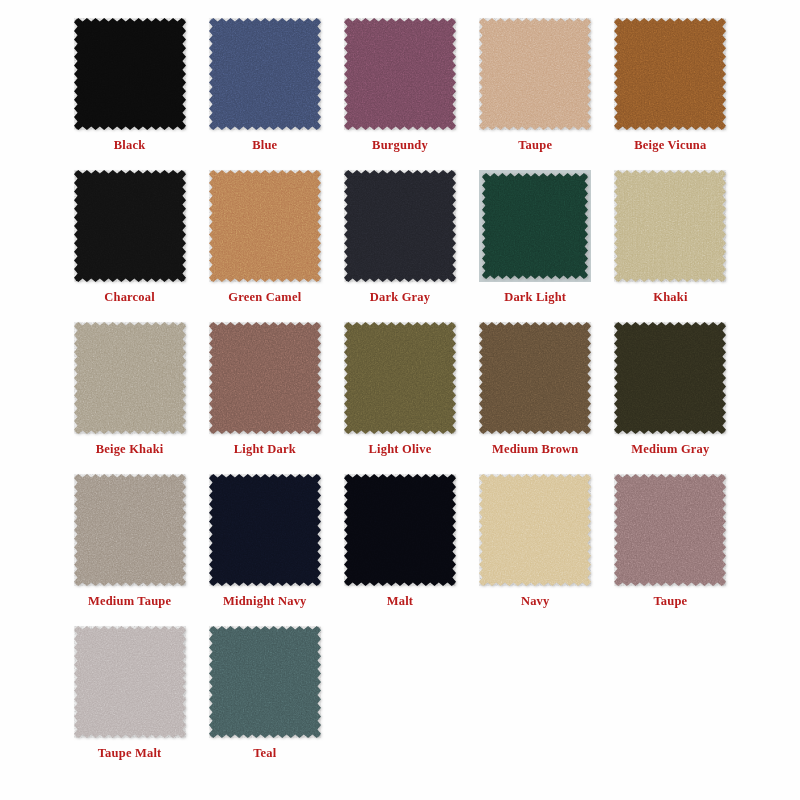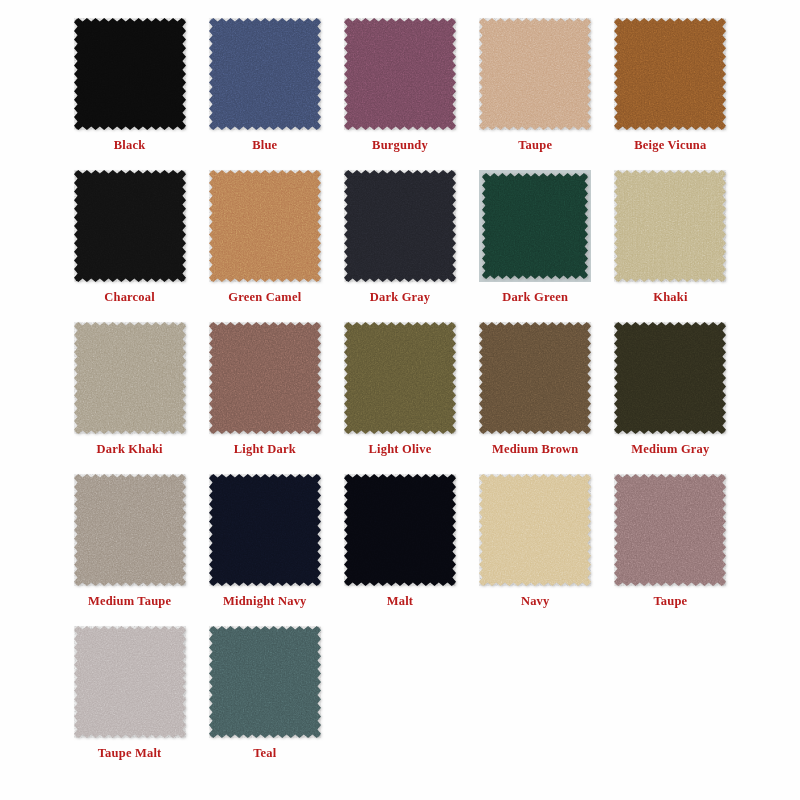--- a/index.html
+++ b/index.html
@@ -212,21 +212,21 @@
             <defs>
               <filter id="tex8">
                 <feTurbulence type="fractalNoise" baseFrequency="0.85" numOctaves="4" seed="59" result="n"></feTurbulence>
                 <feColorMatrix in="n" type="saturate" values="0"></feColorMatrix>
               </filter>
             </defs>
             <polygon points="0.00,3.20 3.85,0.00 7.69,3.20 11.54,0.00 15.38,3.20 19.23,0.00 23.08,3.20 26.92,0.00 30.77,3.20 34.62,0.00 38.46,3.20 42.31,0.00 46.15,3.20 50.00,0.00 53.85,3.20 57.69,0.00 61.54,3.20 65.38,0.00 69.23,3.20 73.08,0.00 76.92,3.20 80.77,0.00 84.62,3.20 88.46,0.00 92.31,3.20 96.15,0.00 100.00,3.20 96.80,0.00 100.00,3.85 96.80,7.69 100.00,11.54 96.80,15.38 100.00,19.23 96.80,23.08 100.00,26.92 96.80,30.77 100.00,34.62 96.80,38.46 100.00,42.31 96.80,46.15 100.00,50.00 96.80,53.85 100.00,57.69 96.80,61.54 100.00,65.38 96.80,69.23 100.00,73.08 96.80,76.92 100.00,80.77 96.80,84.62 100.00,88.46 96.80,92.31 100.00,96.15 96.80,100.00 100.00,96.80 96.15,100.00 92.31,96.80 88.46,100.00 84.62,96.80 80.77,100.00 76.92,96.80 73.08,100.00 69.23,96.80 65.38,100.00 61.54,96.80 57.69,100.00 53.85,96.80 50.00,100.00 46.15,96.80 42.31,100.00 38.46,96.80 34.62,100.00 30.77,96.80 26.92,100.00 23.08,96.80 19.23,100.00 15.38,96.80 11.54,100.00 7.69,96.80 3.85,100.00 0.00,96.80 3.20,100.00 0.00,96.15 3.20,92.31 0.00,88.46 3.20,84.62 0.00,80.77 3.20,76.92 0.00,73.08 3.20,69.23 0.00,65.38 3.20,61.54 0.00,57.69 3.20,53.85 0.00,50.00 3.20,46.15 0.00,42.31 3.20,38.46 0.00,34.62 3.20,30.77 0.00,26.92 3.20,23.08 0.00,19.23 3.20,15.38 0.00,11.54 3.20,7.69 0.00,3.85 3.20,0.00" fill="#173a2e"></polygon>
             <polygon class="tex" points="0.00,3.20 3.85,0.00 7.69,3.20 11.54,0.00 15.38,3.20 19.23,0.00 23.08,3.20 26.92,0.00 30.77,3.20 34.62,0.00 38.46,3.20 42.31,0.00 46.15,3.20 50.00,0.00 53.85,3.20 57.69,0.00 61.54,3.20 65.38,0.00 69.23,3.20 73.08,0.00 76.92,3.20 80.77,0.00 84.62,3.20 88.46,0.00 92.31,3.20 96.15,0.00 100.00,3.20 96.80,0.00 100.00,3.85 96.80,7.69 100.00,11.54 96.80,15.38 100.00,19.23 96.80,23.08 100.00,26.92 96.80,30.77 100.00,34.62 96.80,38.46 100.00,42.31 96.80,46.15 100.00,50.00 96.80,53.85 100.00,57.69 96.80,61.54 100.00,65.38 96.80,69.23 100.00,73.08 96.80,76.92 100.00,80.77 96.80,84.62 100.00,88.46 96.80,92.31 100.00,96.15 96.80,100.00 100.00,96.80 96.15,100.00 92.31,96.80 88.46,100.00 84.62,96.80 80.77,100.00 76.92,96.80 73.08,100.00 69.23,96.80 65.38,100.00 61.54,96.80 57.69,100.00 53.85,96.80 50.00,100.00 46.15,96.80 42.31,100.00 38.46,96.80 34.62,100.00 30.77,96.80 26.92,100.00 23.08,96.80 19.23,100.00 15.38,96.80 11.54,100.00 7.69,96.80 3.85,100.00 0.00,96.80 3.20,100.00 0.00,96.15 3.20,92.31 0.00,88.46 3.20,84.62 0.00,80.77 3.20,76.92 0.00,73.08 3.20,69.23 0.00,65.38 3.20,61.54 0.00,57.69 3.20,53.85 0.00,50.00 3.20,46.15 0.00,42.31 3.20,38.46 0.00,34.62 3.20,30.77 0.00,26.92 3.20,23.08 0.00,19.23 3.20,15.38 0.00,11.54 3.20,7.69 0.00,3.85 3.20,0.00" fill="#ffffff" filter="url(#tex8)" opacity="0.20"></polygon>
           </svg>
         </div>
-        <div class="swatch-label">Dark Green</div>
+        <div class="swatch-label">Dark Light</div>
       </div>
       <div class="swatch-cell">
         <div class="swatch-frame">
           <svg class="swatch-svg" viewBox="0 0 100 100" preserveAspectRatio="none">
             <defs>
               <filter id="tex9">
                 <feTurbulence type="fractalNoise" baseFrequency="0.85" numOctaves="4" seed="66" result="n"></feTurbulence>
                 <feColorMatrix in="n" type="saturate" values="0"></feColorMatrix>
               </filter>
             </defs>
@@ -242,21 +242,21 @@
             <defs>
               <filter id="tex10">
                 <feTurbulence type="fractalNoise" baseFrequency="0.85" numOctaves="4" seed="73" result="n"></feTurbulence>
                 <feColorMatrix in="n" type="saturate" values="0"></feColorMatrix>
               </filter>
             </defs>
             <polygon points="0.00,3.20 3.85,0.00 7.69,3.20 11.54,0.00 15.38,3.20 19.23,0.00 23.08,3.20 26.92,0.00 30.77,3.20 34.62,0.00 38.46,3.20 42.31,0.00 46.15,3.20 50.00,0.00 53.85,3.20 57.69,0.00 61.54,3.20 65.38,0.00 69.23,3.20 73.08,0.00 76.92,3.20 80.77,0.00 84.62,3.20 88.46,0.00 92.31,3.20 96.15,0.00 100.00,3.20 96.80,0.00 100.00,3.85 96.80,7.69 100.00,11.54 96.80,15.38 100.00,19.23 96.80,23.08 100.00,26.92 96.80,30.77 100.00,34.62 96.80,38.46 100.00,42.31 96.80,46.15 100.00,50.00 96.80,53.85 100.00,57.69 96.80,61.54 100.00,65.38 96.80,69.23 100.00,73.08 96.80,76.92 100.00,80.77 96.80,84.62 100.00,88.46 96.80,92.31 100.00,96.15 96.80,100.00 100.00,96.80 96.15,100.00 92.31,96.80 88.46,100.00 84.62,96.80 80.77,100.00 76.92,96.80 73.08,100.00 69.23,96.80 65.38,100.00 61.54,96.80 57.69,100.00 53.85,96.80 50.00,100.00 46.15,96.80 42.31,100.00 38.46,96.80 34.62,100.00 30.77,96.80 26.92,100.00 23.08,96.80 19.23,100.00 15.38,96.80 11.54,100.00 7.69,96.80 3.85,100.00 0.00,96.80 3.20,100.00 0.00,96.15 3.20,92.31 0.00,88.46 3.20,84.62 0.00,80.77 3.20,76.92 0.00,73.08 3.20,69.23 0.00,65.38 3.20,61.54 0.00,57.69 3.20,53.85 0.00,50.00 3.20,46.15 0.00,42.31 3.20,38.46 0.00,34.62 3.20,30.77 0.00,26.92 3.20,23.08 0.00,19.23 3.20,15.38 0.00,11.54 3.20,7.69 0.00,3.85 3.20,0.00" fill="#a49a86"></polygon>
             <polygon class="tex" points="0.00,3.20 3.85,0.00 7.69,3.20 11.54,0.00 15.38,3.20 19.23,0.00 23.08,3.20 26.92,0.00 30.77,3.20 34.62,0.00 38.46,3.20 42.31,0.00 46.15,3.20 50.00,0.00 53.85,3.20 57.69,0.00 61.54,3.20 65.38,0.00 69.23,3.20 73.08,0.00 76.92,3.20 80.77,0.00 84.62,3.20 88.46,0.00 92.31,3.20 96.15,0.00 100.00,3.20 96.80,0.00 100.00,3.85 96.80,7.69 100.00,11.54 96.80,15.38 100.00,19.23 96.80,23.08 100.00,26.92 96.80,30.77 100.00,34.62 96.80,38.46 100.00,42.31 96.80,46.15 100.00,50.00 96.80,53.85 100.00,57.69 96.80,61.54 100.00,65.38 96.80,69.23 100.00,73.08 96.80,76.92 100.00,80.77 96.80,84.62 100.00,88.46 96.80,92.31 100.00,96.15 96.80,100.00 100.00,96.80 96.15,100.00 92.31,96.80 88.46,100.00 84.62,96.80 80.77,100.00 76.92,96.80 73.08,100.00 69.23,96.80 65.38,100.00 61.54,96.80 57.69,100.00 53.85,96.80 50.00,100.00 46.15,96.80 42.31,100.00 38.46,96.80 34.62,100.00 30.77,96.80 26.92,100.00 23.08,96.80 19.23,100.00 15.38,96.80 11.54,100.00 7.69,96.80 3.85,100.00 0.00,96.80 3.20,100.00 0.00,96.15 3.20,92.31 0.00,88.46 3.20,84.62 0.00,80.77 3.20,76.92 0.00,73.08 3.20,69.23 0.00,65.38 3.20,61.54 0.00,57.69 3.20,53.85 0.00,50.00 3.20,46.15 0.00,42.31 3.20,38.46 0.00,34.62 3.20,30.77 0.00,26.92 3.20,23.08 0.00,19.23 3.20,15.38 0.00,11.54 3.20,7.69 0.00,3.85 3.20,0.00" fill="#ffffff" filter="url(#tex10)" opacity="0.20"></polygon>
           </svg>
         </div>
-        <div class="swatch-label">Dark Khaki</div>
+        <div class="swatch-label">Beige Khaki</div>
       </div>
       <div class="swatch-cell">
         <div class="swatch-frame">
           <svg class="swatch-svg" viewBox="0 0 100 100" preserveAspectRatio="none">
             <defs>
               <filter id="tex11">
                 <feTurbulence type="fractalNoise" baseFrequency="0.85" numOctaves="4" seed="80" result="n"></feTurbulence>
                 <feColorMatrix in="n" type="saturate" values="0"></feColorMatrix>
               </filter>
             </defs>

